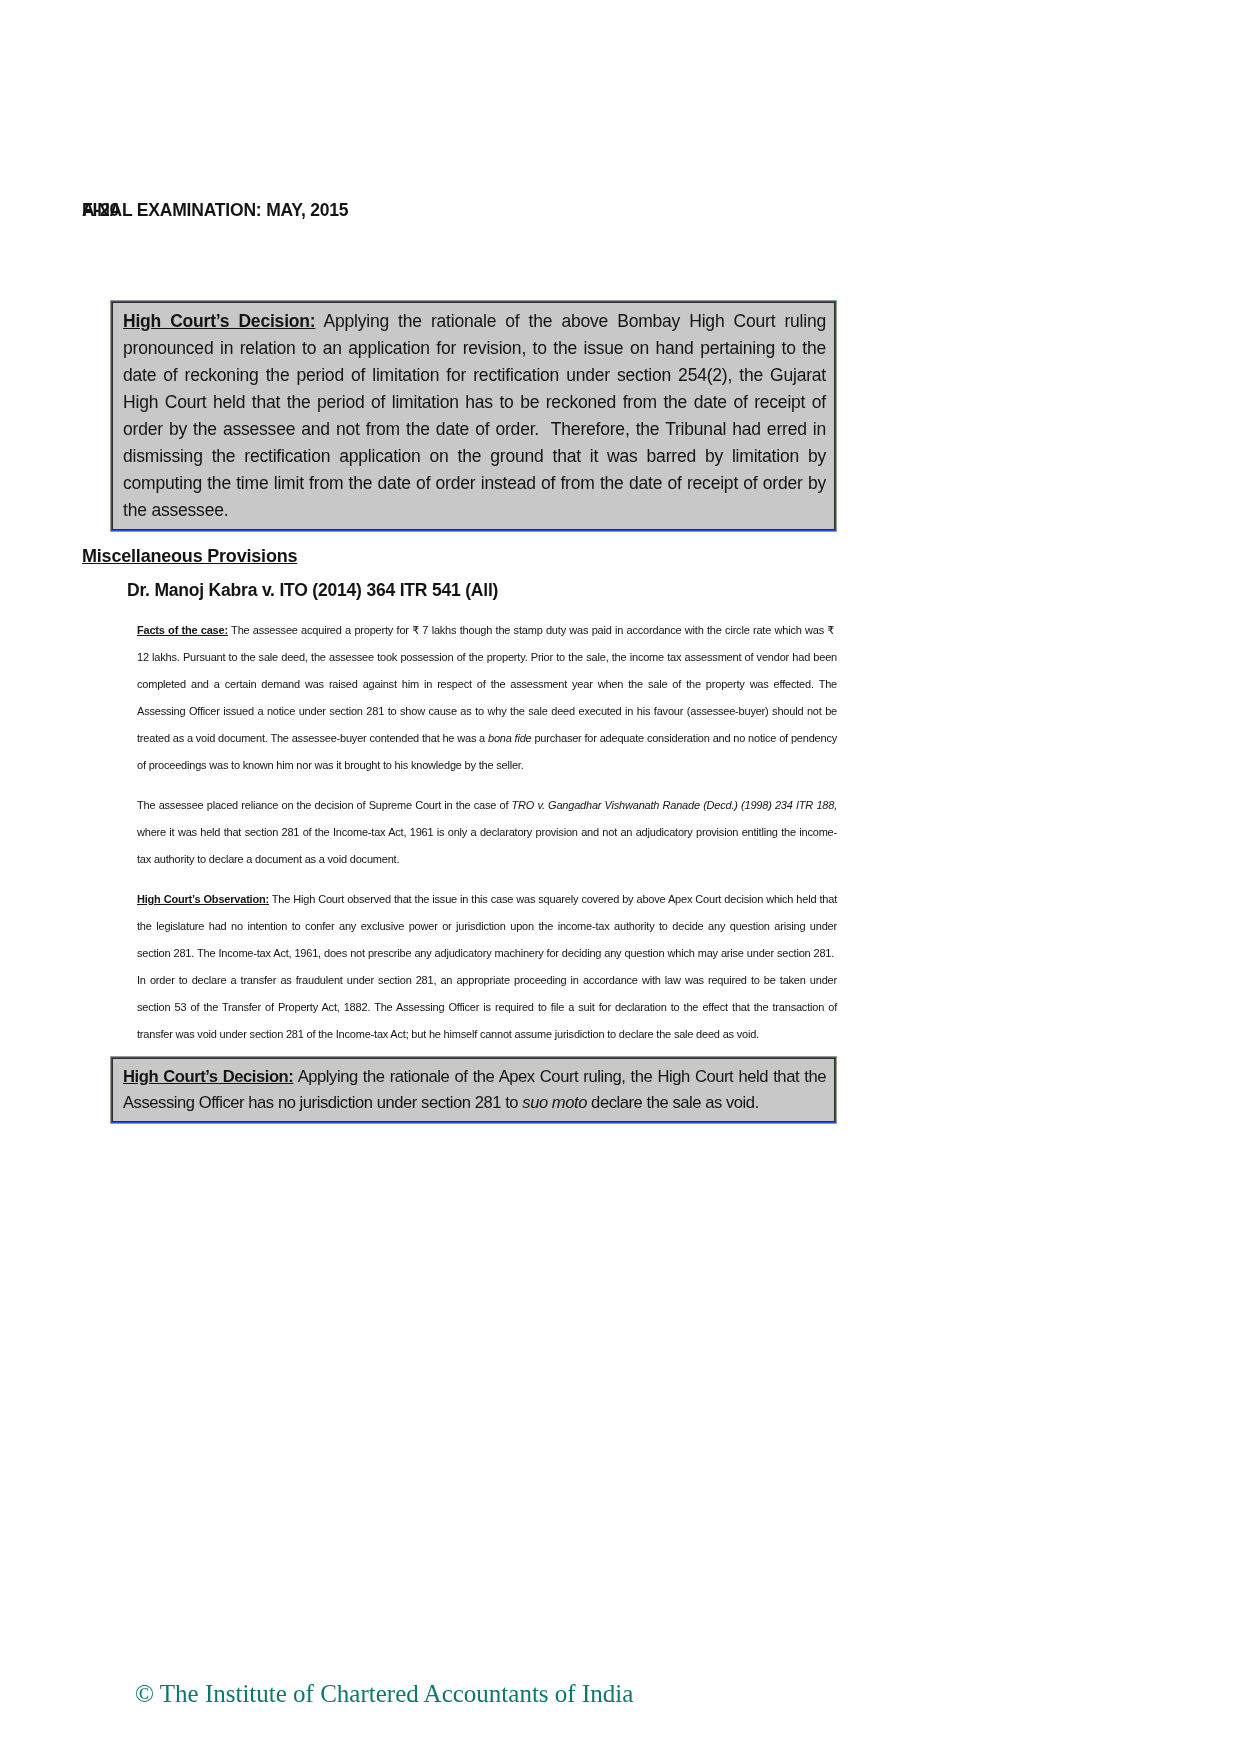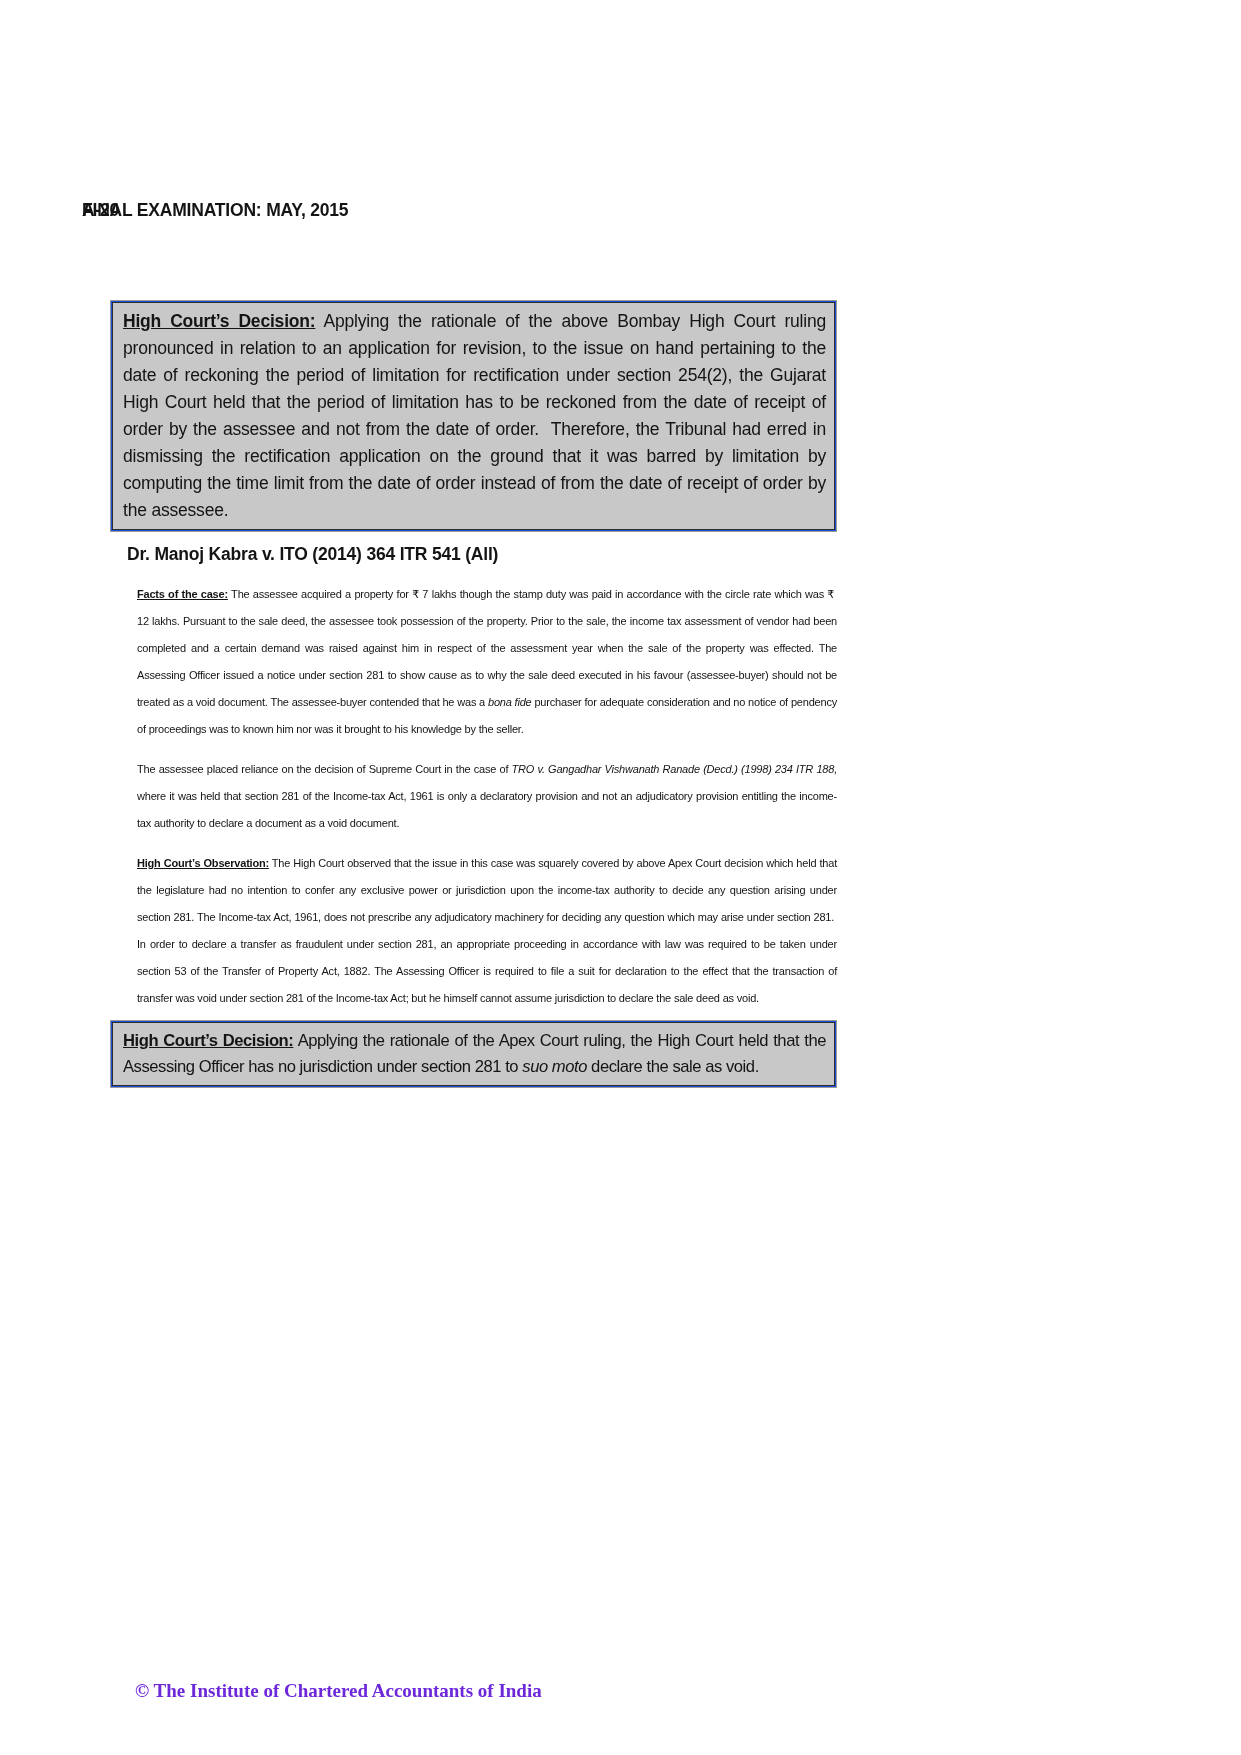--- a/index.html
+++ b/index.html
@@ -55,40 +55,41 @@
     margin:13px 0 0 55px;width:700px;font-size:11px;line-height:27px;
     text-align:justify;letter-spacing:-0.2px;
   }
   .b{font-weight:700;}
   .i{font-style:italic;}
   .u{text-decoration:underline;}
   
   .footer{
     position:absolute;left:135px;top:1680px;
     font-family:"Liberation Serif","DejaVu Serif",serif;
-    font-weight:700;font-size:19px;color:#6d28d9;
+    font-weight:400;font-size:25px;color:#0f766e;
   }
 </style>
 </head>
 <body>
 
 <div class="page">
   <div class="content">
 
     <div class="hdr">
       <span class="pageno">A-20</span>
       <span class="title">FINAL EXAMINATION: MAY, 2015</span>
     </div>
 
     <div class="dbox box-top">
       <div class="dbox-inner">
         <p><span class="b u">High Court’s Decision:</span><span> Applying the rationale of the above Bombay High Court ruling pronounced in relation to an application for revision, to the issue on hand pertaining to the date of reckoning the period of limitation for rectification under section 254(2), the Gujarat High Court held that the period of limitation has to be reckoned from the date of receipt of order by the assessee and not from the date of order.&nbsp; Therefore, the Tribunal had erred in dismissing the rectification application on the ground that it was barred by limitation by computing the time limit from the date of order instead of from the date of receipt of order by the assessee.</span></p>
       </div>
     </div>
 
+    <h2 class="sect-head">Miscellaneous Provisions</h2>
 
 
     <p class="citation">Dr. Manoj Kabra v. ITO (2014) 364 ITR 541 (All)</p>
 
     <p class="para"><span class="b u">Facts of the case:</span><span> The assessee acquired a property for ₹&nbsp;7 lakhs though the stamp duty was paid in accordance with the circle rate which was ₹&nbsp; 12 lakhs. Pursuant to the sale deed, the assessee took possession of the property. Prior to the sale, the income tax assessment of vendor had been completed and a certain demand was raised against him in respect of the assessment year when the sale of the property was effected. The Assessing Officer issued a notice under section 281 to show cause as to why the sale deed executed in his favour (assessee-buyer) should not be treated as a void document. The assessee-buyer contended that he was a </span><span class="i">bona fide</span><span> purchaser for adequate consideration and no notice of pendency of proceedings was to known him nor was it brought to his knowledge by the seller.</span></p>
 
     <p class="para"><span>The assessee placed reliance on the decision of Supreme Court in the case of </span><span class="i">TRO v. Gangadhar Vishwanath Ranade (Decd.) (1998) 234 ITR 188,</span><span> where it was held that section 281 of the Income-tax Act, 1961 is only a declaratory provision and not an adjudicatory provision entitling the income-tax authority to declare a document as a void document.</span></p>
 
     <p class="para"><span class="b u">High Court’s Observation:</span><span> The High Court observed that the issue in this case was squarely covered by above Apex Court decision which held that the legislature had no intention to confer any exclusive power or jurisdiction upon the income-tax authority to decide any question arising under section 281. The Income-tax Act, 1961, does not prescribe any adjudicatory machinery for deciding any question which may arise under section 281.&nbsp; In order to declare a transfer as fraudulent under section 281, an appropriate proceeding in accordance with law was required to be taken under section 53 of the Transfer of Property Act, 1882. The Assessing Officer is required to file a suit for declaration to the effect that the transaction of transfer was void under section 281 of the Income-tax Act; but he himself cannot assume jurisdiction to declare the sale deed as void.</span></p>
 

